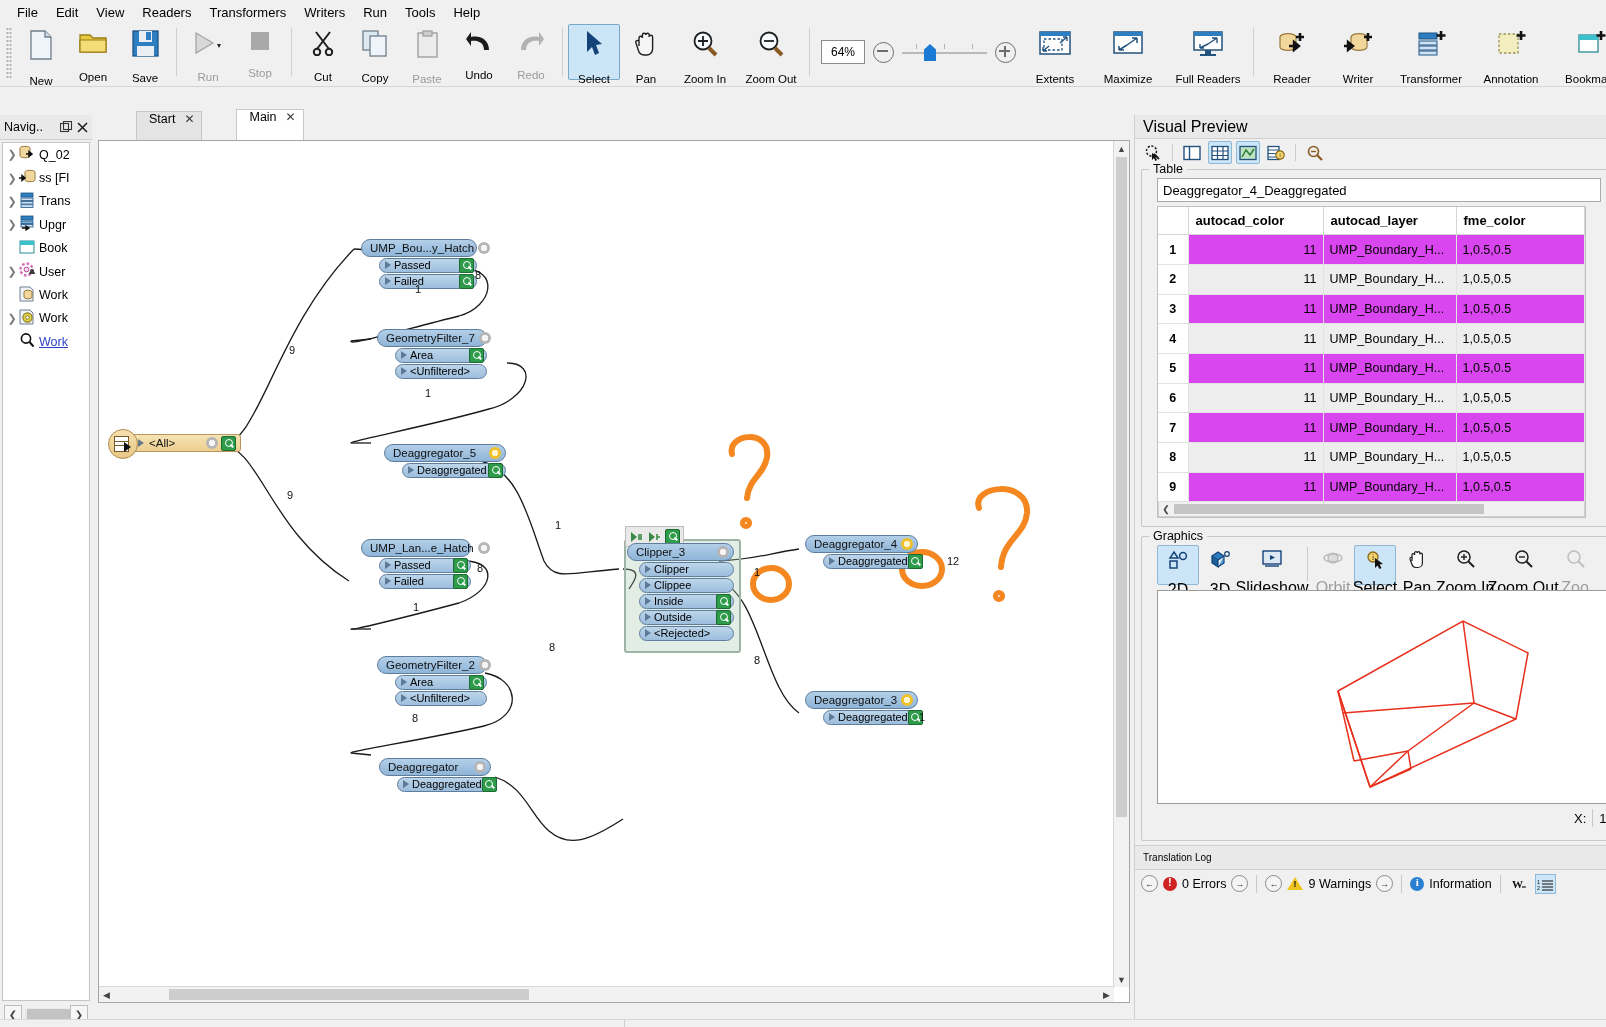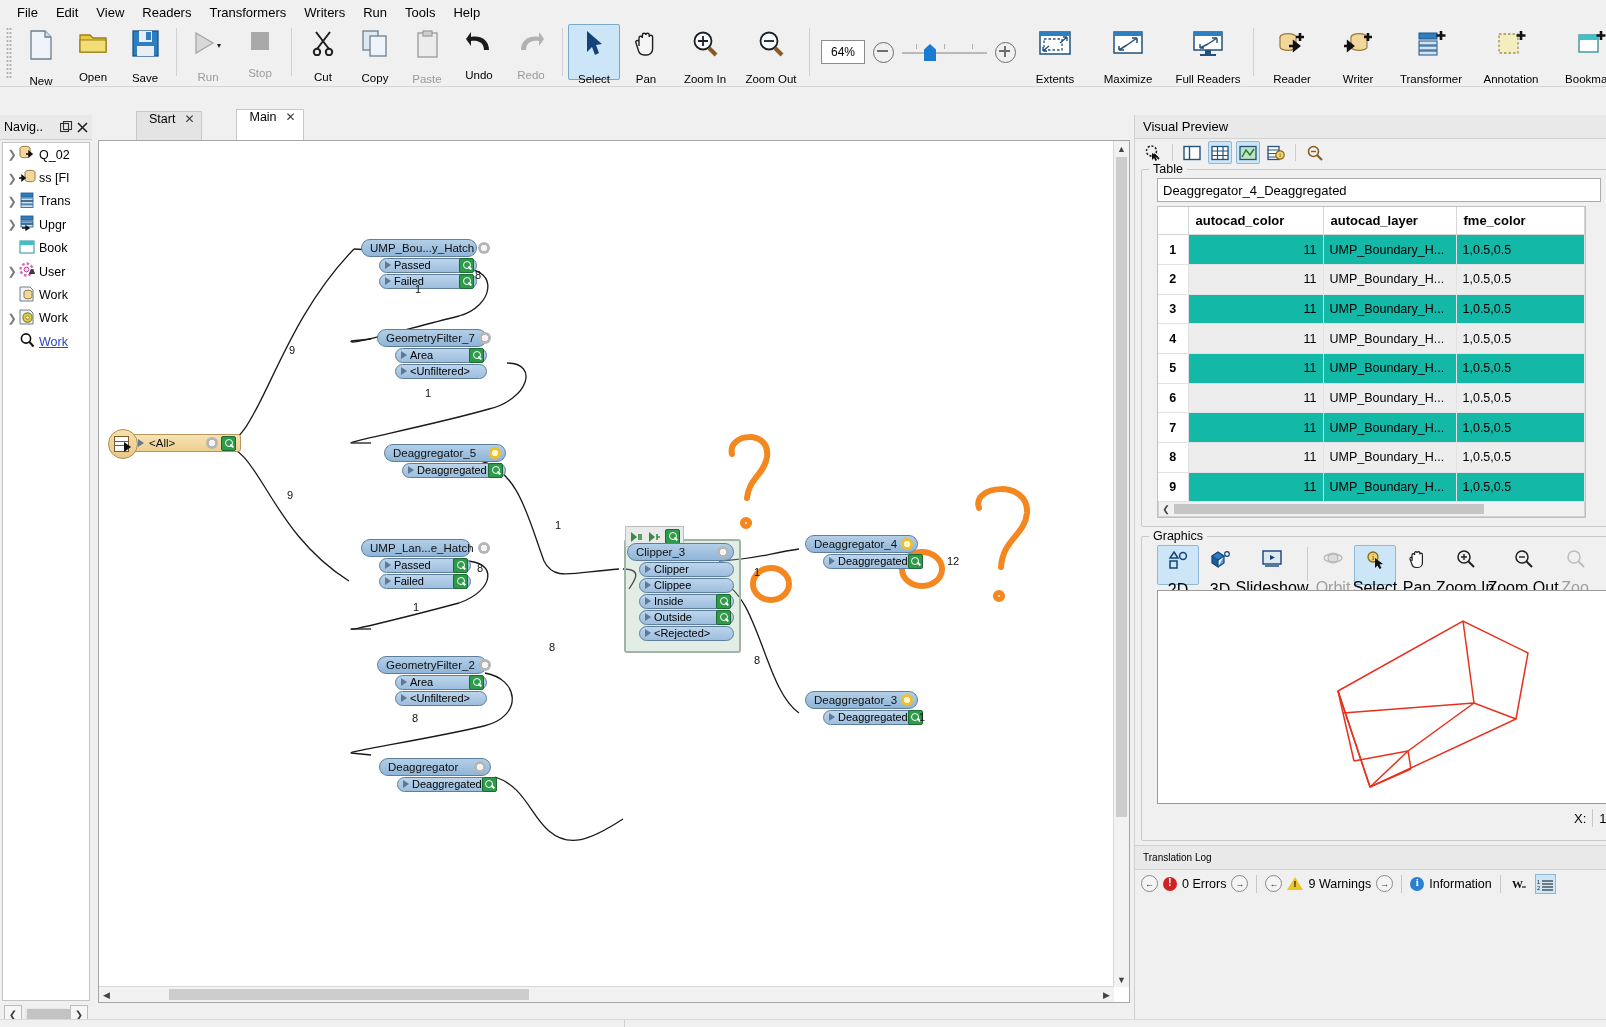--- a/index.html
+++ b/index.html
@@ -108,21 +108,21 @@
   .srcicon .ar{position:absolute;left:15px;top:12px;width:0;height:0;border:5px solid transparent;border-left:7px solid #111;}
   .edge-lab{position:absolute;font-size:11px;color:#111;}
   .sel-box{position:absolute;border:2px solid #9fb3a6;border-radius:3px;
            background:rgba(160,195,170,.30);}
   .mini-tb{position:absolute;height:19px;background:#e9e9e9;border:1px solid #bdbdbd;display:flex;align-items:center;
            padding:0 3px;gap:4px;}
   .mini-ico{width:14px;height:14px;position:relative;}
 
   
   .right{width:471px;flex:none;background:#f0f0f0;display:flex;flex-direction:column;border-left:1px solid #d0d0d0;}
-  .vp-head{height:23px;display:flex;align-items:center;padding-left:8px;background:#e9e9e9;border-bottom:1px solid #d0d0d0;font-size:13px;}
+  .vp-head{height:23px;display:flex;align-items:center;padding-left:8px;background:#e9e9e9;border-bottom:1px solid #d0d0d0;font-size:16px;}
   .vp-tools{height:27px;display:flex;align-items:center;padding-left:6px;gap:4px;}
   .vp-ico{width:22px;height:21px;display:flex;align-items:center;justify-content:center;border:1px solid transparent;border-radius:2px;}
   .vp-ico.on{background:#cce5f7;border-color:#8fb7d6;}
   .vp-sep{width:1px;height:17px;background:#cbcbcb;margin:0 3px;}
 
   .group{margin:3px 6px 0 6px;border:1px solid #c9c9c9;border-radius:2px;position:relative;background:#f0f0f0;}
   .group>legend{position:absolute;top:-8px;left:7px;background:#f0f0f0;padding:0 4px;font-size:12.5px;}
   .tbl-name{margin:4px 6px 0 6px;height:22px;background:#fff;border:1px solid #aaa;display:flex;align-items:center;
             padding-left:5px;font-size:13px;}
   table.grid{width:100%;border-collapse:collapse;font-size:12.5px;table-layout:fixed;}
@@ -852,21 +852,21 @@
               <circle cx="7.5" cy="6.5" r="5" fill="none" stroke="#8a5a22" stroke-width="1.6"></circle>
               <path d="M5 6.5 h5" stroke="#8a5a22" stroke-width="1.4"></path>
               <path d="M11 10 L16 15" stroke="#8a5a22" stroke-width="2.2"></path>
             </svg>
         </div>
       </div>
 
       <fieldset class="group">
         <legend>Table</legend>
         <div class="tbl-name">Deaggregator_4_Deaggregated</div>
-        <div style="margin:4px 21px 0 6px;border:1px solid #c0c0c0;background:#14b8a6;overflow:hidden">
+        <div style="margin:4px 21px 0 6px;border:1px solid #c0c0c0;background:#d946ef;overflow:hidden">
           <table class="grid">
             <colgroup>
                 <col style="width:30px">
                 <col style="width:135px">
                 <col style="width:133px">
                 <col style="width:128px">
                 <col>
               </colgroup>
             <thead>
               <tr>

